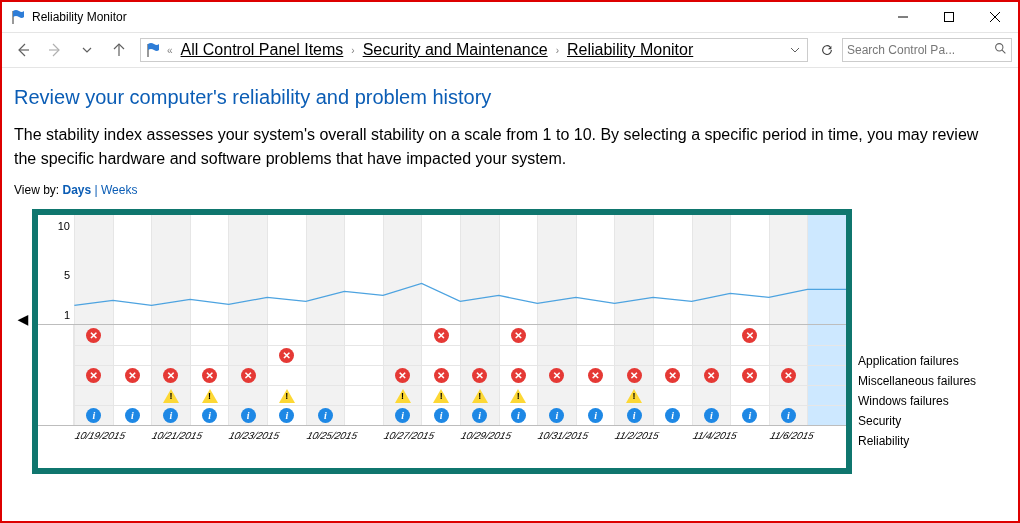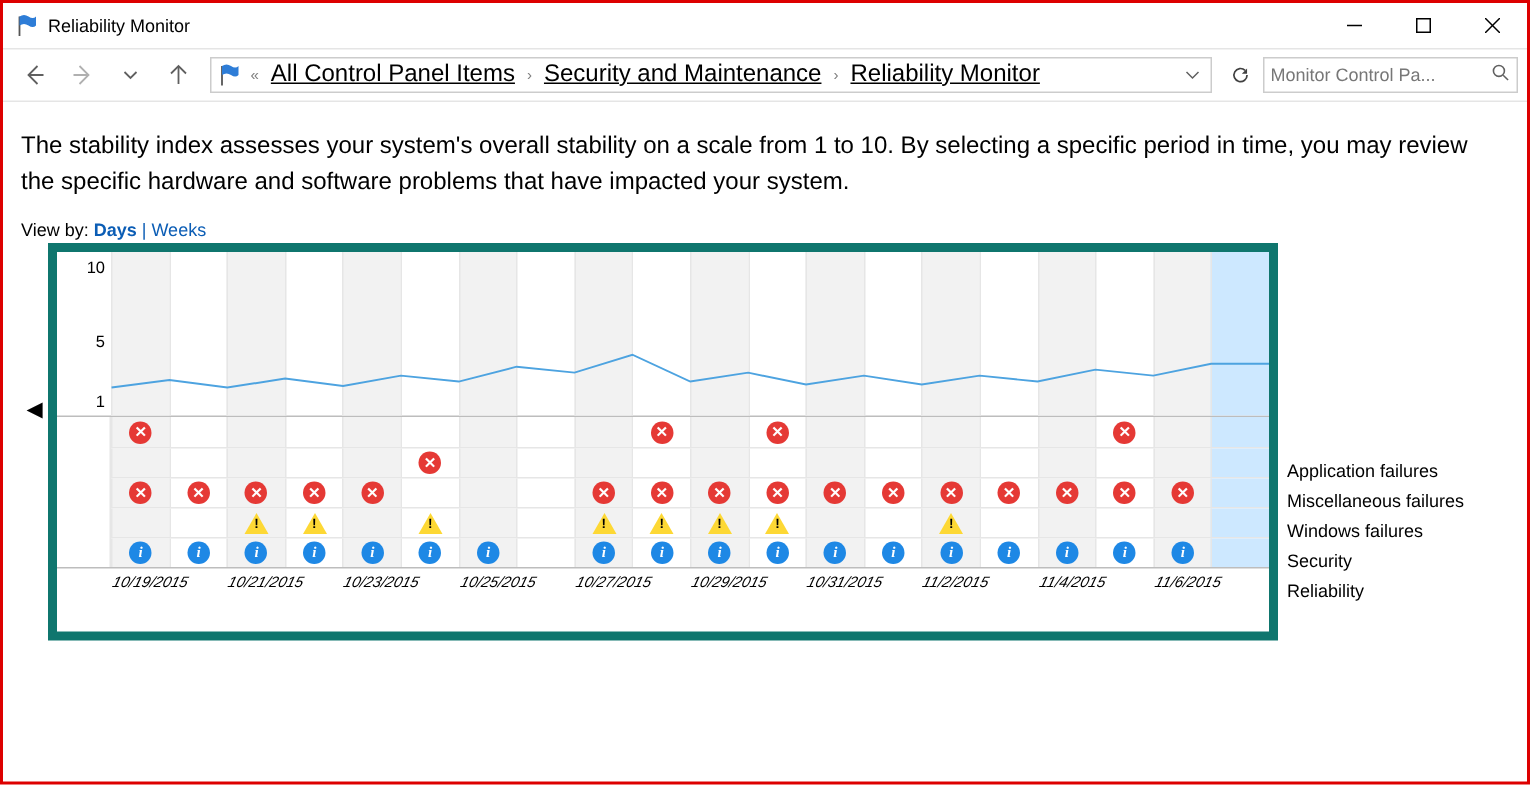--- a/index.html
+++ b/index.html
@@ -17,21 +17,21 @@
   .breadcrumb-wrap .flag-icon { width:16px; height:16px; }
   .bc-sep { color:#808080; font-size:10px; padding:0 2px;}
   .bc-item { font-size:16px; padding:2px 2px;text-decoration:underline; }
   .bc-chevron { width:16px; display:flex; justify-content:center; color:#606060;}
   .refresh-btn { width:26px; height:24px; display:flex; align-items:center; justify-content:center; border:1px solid transparent;}
   .search-box { width:170px; height:24px; border:1px solid #ccc; display:flex; align-items:center; padding:0 4px; justify-content:space-between; color:#777;}
   .search-box .s-text { font-size:12px; white-space:nowrap; overflow:hidden; text-overflow:ellipsis; max-width:130px;}
   .content { padding: 18px 12px 0 12px; }
   .page-title { color:#0b5db5; font-size:20px; font-weight:400; margin-bottom:14px; }
   .desc { font-size:16px; line-height:1.5; margin-bottom:12px; max-width:980px;}
-  .viewrow { display:flex; justify-content:space-between; font-size:12px; margin-bottom:2px; padding-right:150px;}
+  .viewrow { display:flex; justify-content:space-between; font-size:12px; margin-bottom:12px; padding-right:150px;}
   .viewrow a { text-decoration:none; }
   .viewrow .active { color:#0b5db5; font-weight:600;}
   .viewrow .link { color:#0b5db5; }
   .chart-wrap { display:flex; align-items:flex-start; }
   .chart-arrow { width:18px; display:flex; align-items:center; justify-content:center; height:220px; font-size:14px;}
   .chart { border:6px solid #0f766e; position:relative; }
   .chart-top { height:110px; position:relative; display:flex; border-bottom:1px solid #bdbdbd;}
   .ycol { width:36px; position:relative; font-size:11px;}
   .ycol span { position:absolute; right:4px; transform:translateY(-50%); }
   .cols { flex:1; display:flex; position:relative;}
@@ -133,29 +133,30 @@
         </svg>
       </span>
   </div>
   <div class="refresh-btn">
       <svg width="14" height="14" viewBox="0 0 16 16">
         <path d="M13 8 A5 5 0 1 1 11.5 4.5" fill="none" stroke="#404040" stroke-width="1.3"></path>
         <path d="M13 3 L13 7 L9 7 Z" fill="#404040"></path>
       </svg>
     </div>
   <div class="search-box">
-    <span class="s-text">Monitor Control Pa...</span>
+    <span class="s-text">Search Control Pa...</span>
     <span><svg width="13" height="13" viewBox="0 0 16 16">
           <circle cx="6.5" cy="6.5" r="4.5" fill="none" stroke="#606060" stroke-width="1.3"></circle>
           <line x1="10" y1="10" x2="14" y2="14" stroke="#606060" stroke-width="1.3"></line>
         </svg></span>
   </div>
 </div>
 
 <div class="content">
+  <div class="page-title">Review your computer's reliability and problem history</div>
   <div class="desc">The stability index assesses your system's overall stability on a scale from 1 to 10. By selecting a specific period in time, you may review the specific hardware and software problems that have impacted your system.</div>
   <div class="viewrow">
     <div>
       <span>View by:</span>
       <a href="#" class="active">Days</a>
       <span style="color:#0b5db5"> | </span>
       <a href="#" class="link">Weeks</a>
     </div>
   </div>
 

